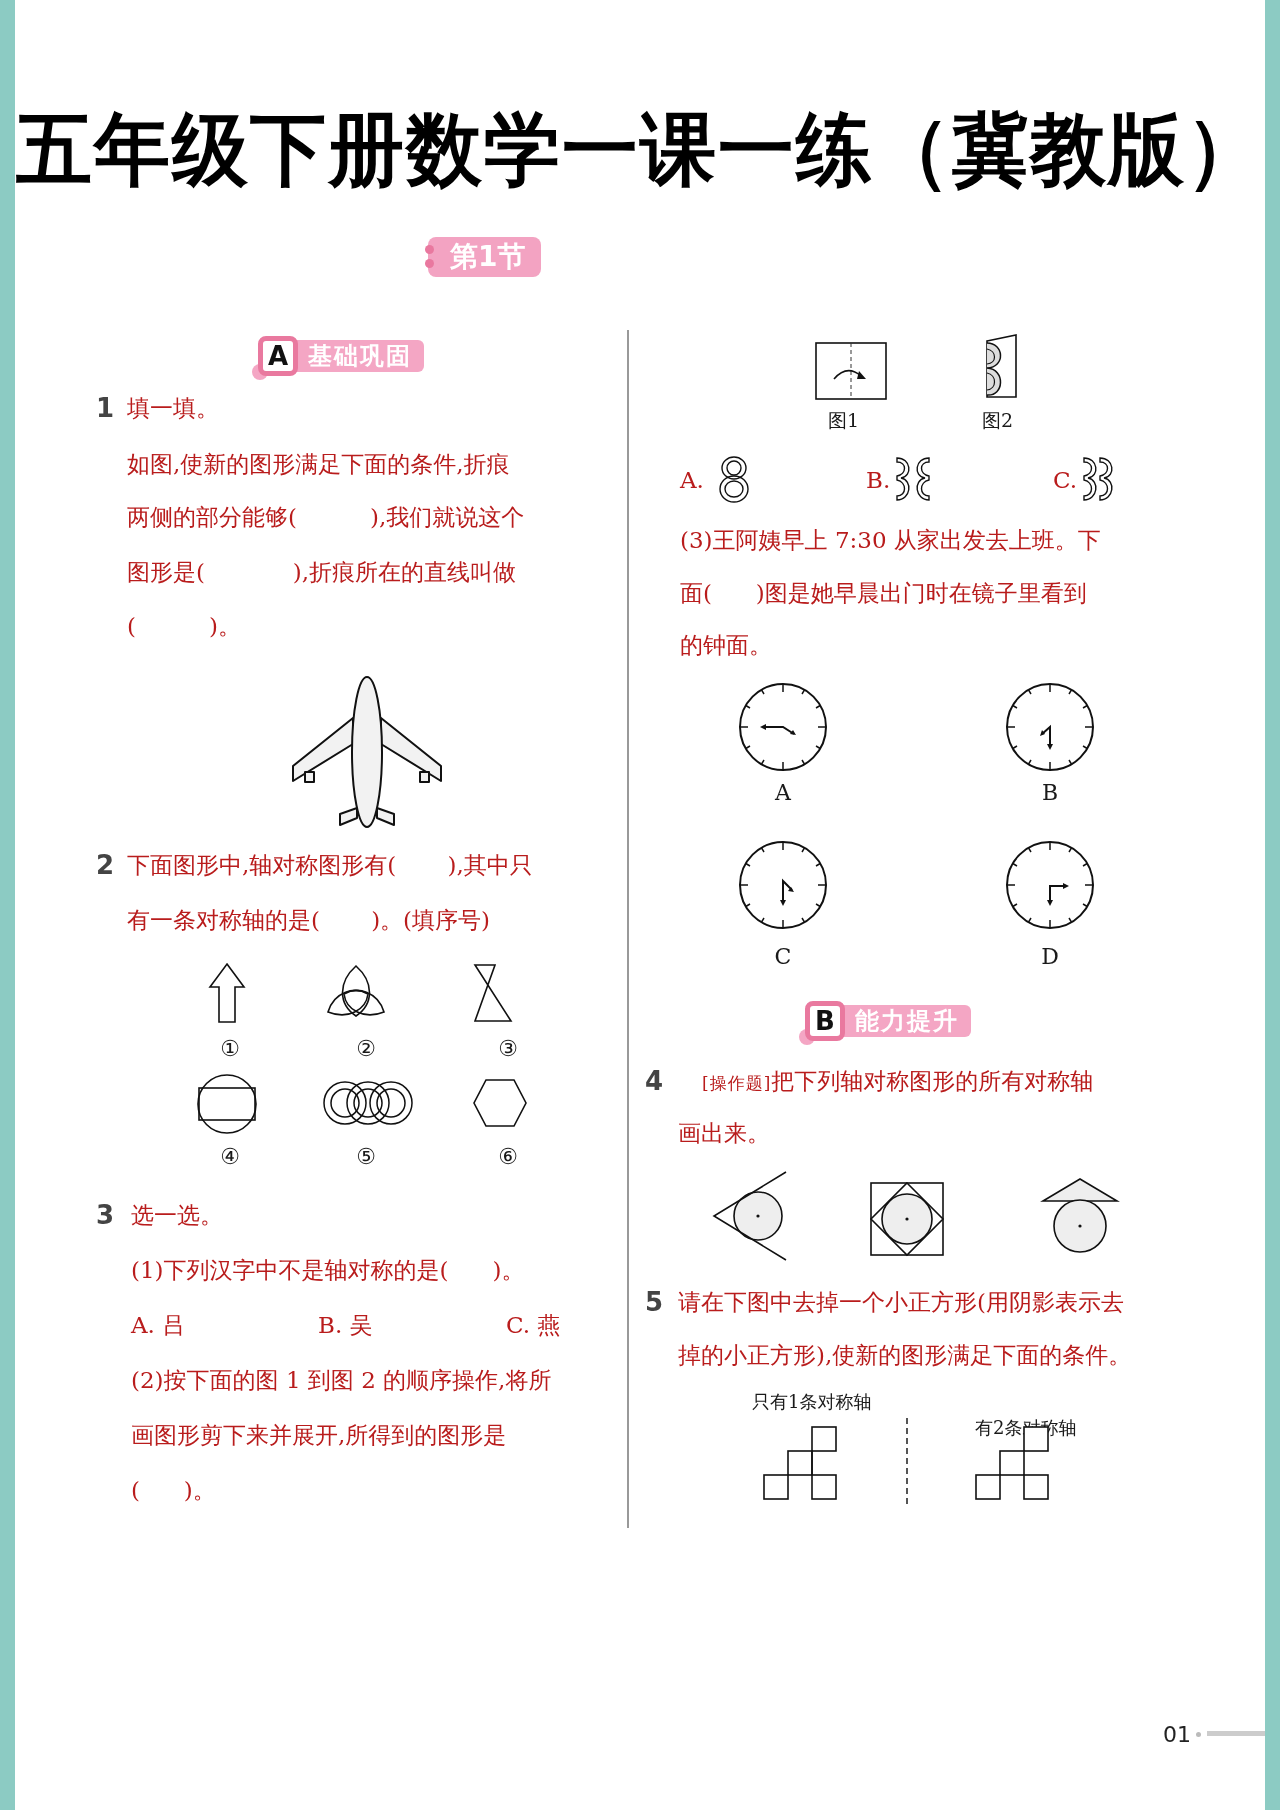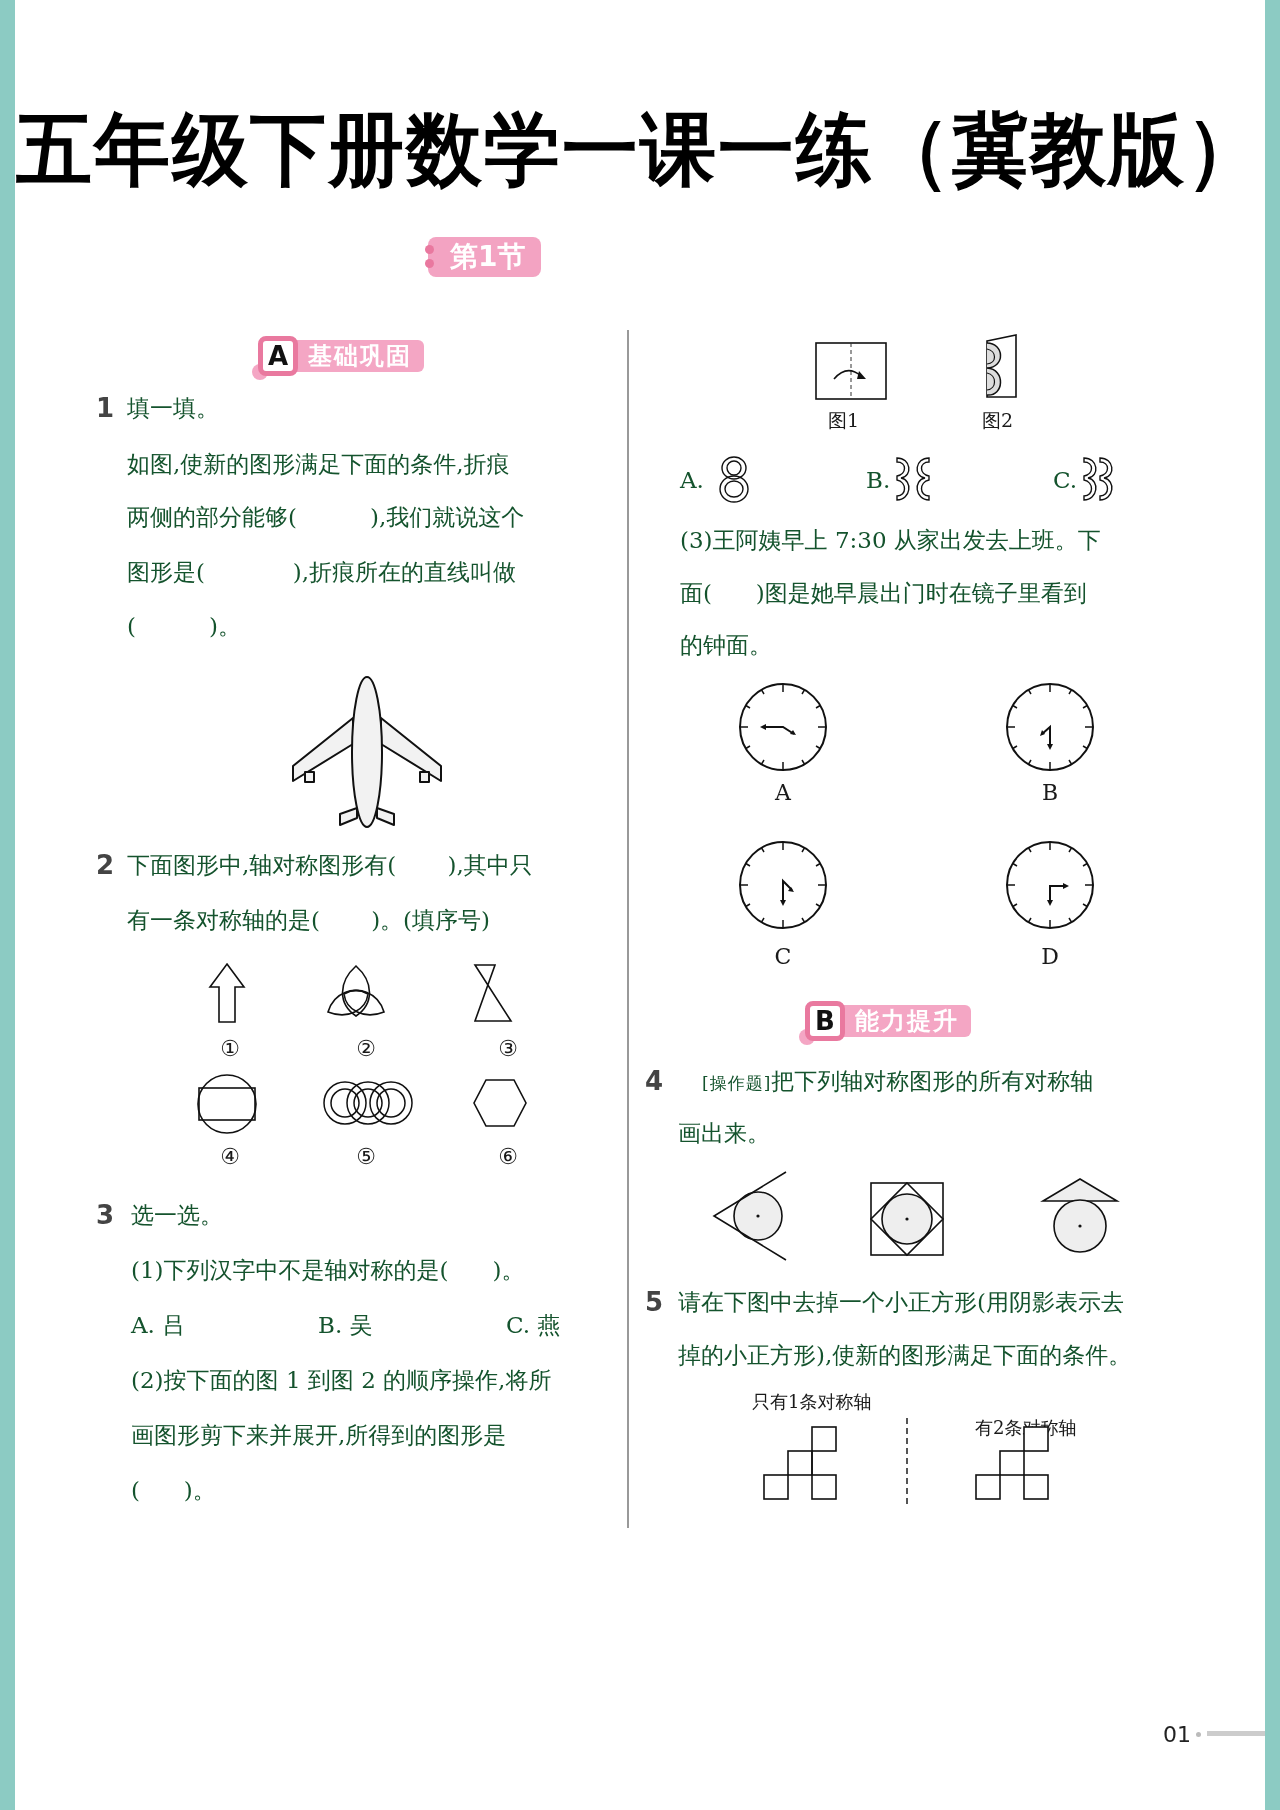--- a/index.html
+++ b/index.html
@@ -17,21 +17,21 @@
   .section-name { margin-left: 6px; border-top: 2px solid #777; border-bottom: 2px solid #777; height: 46px; line-height: 42px; padding: 0 14px 0 8px; font-family: "DejaVu Sans", sans-serif; font-weight: bold; font-size: 28px; color: #111; width: 268px; }
 
   .level-badge { position: absolute; display: flex; align-items: center; height: 40px; }
   .level-badge .letter { position: relative; z-index: 2; width: 40px; height: 40px; border-radius: 8px; background: #fff; border: 5px solid #e9799f; font-family: "DejaVu Sans", sans-serif; font-weight: bold; font-size: 26px; color: #111; text-align: center; line-height: 30px; }
   .level-badge .label { margin-left: -6px; background: #f4a6c4; color: #fff; font-family: "DejaVu Sans", sans-serif; font-weight: bold; font-size: 24px; height: 32px; line-height: 32px; padding: 0 12px 0 16px; border-radius: 0 6px 6px 0; letter-spacing: 2px; }
   .level-badge .blob { position: absolute; left: -6px; bottom: -4px; width: 16px; height: 16px; border-radius: 50%; background: #f4a6c4; z-index: 1; }
 
   .divider { position: absolute; left: 627px; top: 330px; width: 2px; height: 1198px; background: #999; }
 
   .qnum { position: absolute; font-family: "DejaVu Sans", sans-serif; font-weight: bold; font-size: 26px; color: #444; }
-  .line { position: absolute; font-size: 23px; white-space: pre; color: #14532d; }
+  .line { position: absolute; font-size: 23px; white-space: pre; color: #b91c1c; }
   .tag { font-size: 17px; letter-spacing: 1px; margin-left: 24px; }
   .caption { position: absolute; font-size: 19px; text-align: center; white-space: pre; }
   .circ-label { position: absolute; font-size: 22px; width: 40px; text-align: center; }
 
   svg { position: absolute; overflow: visible; }
   .page-num { position: absolute; left: 1163px; top: 1722px; font-family: "DejaVu Sans", sans-serif; font-size: 22px; color: #222; }
   .page-dot { position: absolute; left: 1196px; top: 1732px; width: 5px; height: 5px; border-radius: 50%; background: #bbb; }
   .page-rule { position: absolute; left: 1207px; top: 1731px; width: 58px; height: 5px; background: #ccc; }
 </style>
 </head>

